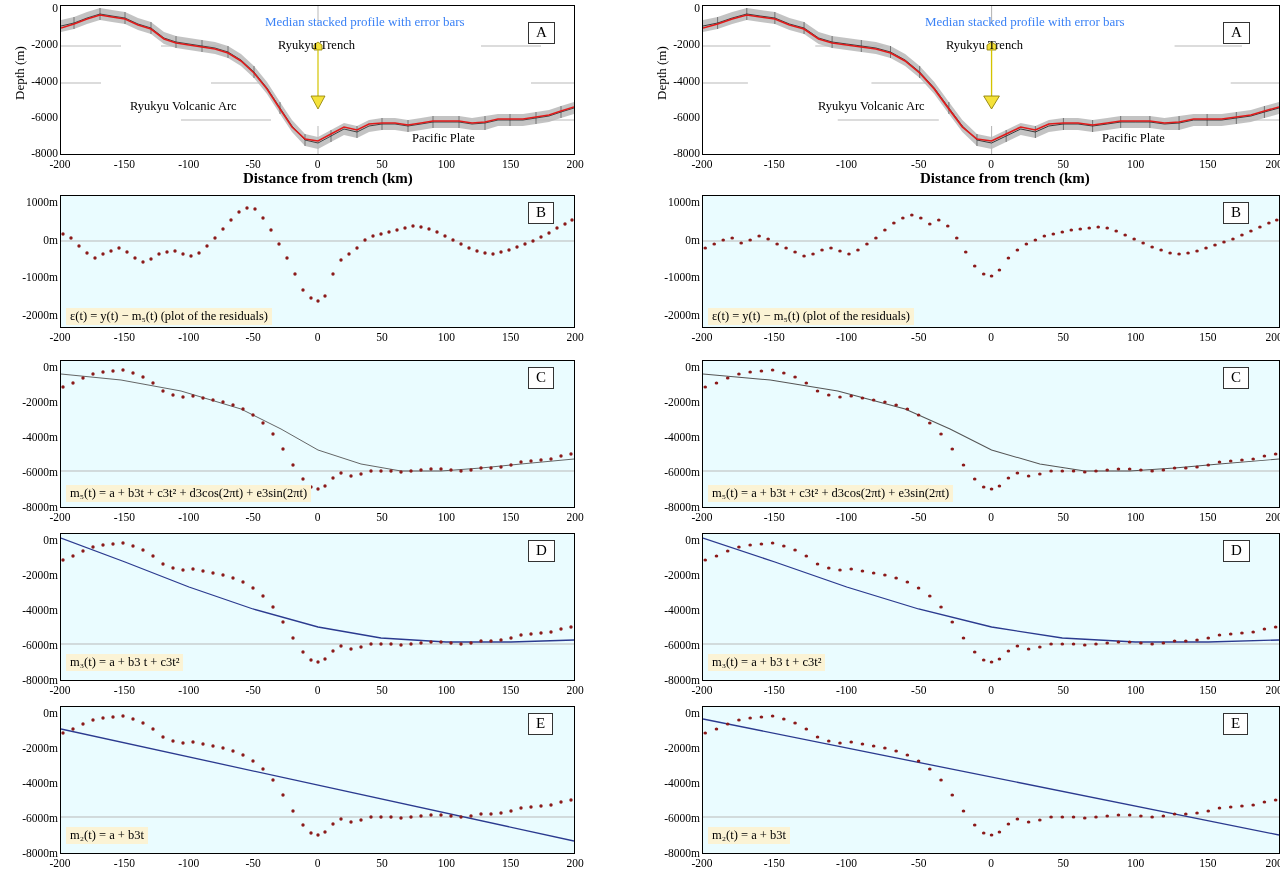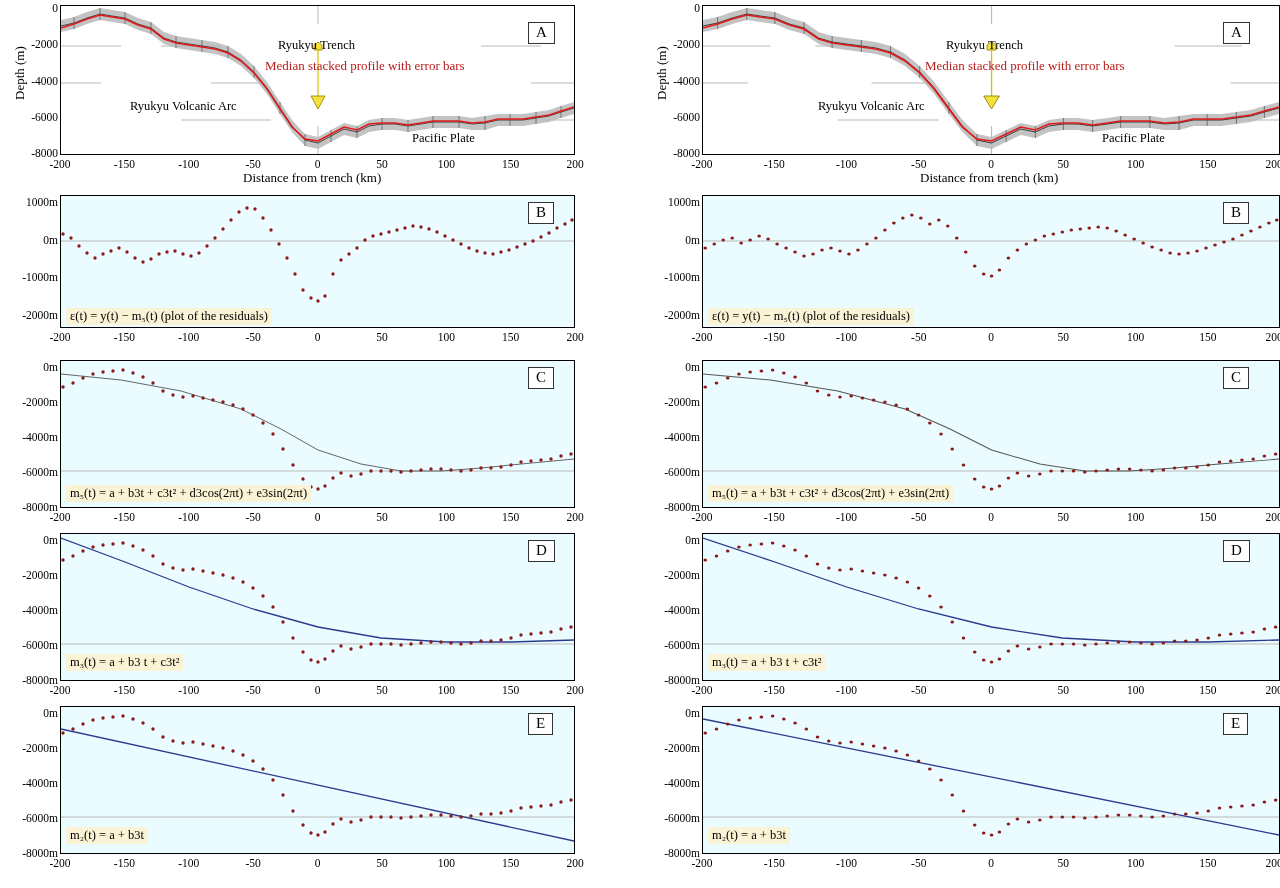--- a/index.html
+++ b/index.html
@@ -17,22 +17,22 @@
   .xticks{position:absolute;left:0;width:100%;height:14px;font-size:11.5px;color:#000;}
   .xticks span{position:absolute;transform:translateX(-50%);white-space:nowrap;}
   .yticks{position:absolute;top:0;height:100%;font-size:11.5px;color:#000;}
   .yticks span{position:absolute;right:0;transform:translateY(-50%);white-space:nowrap;}
 
   .plabel{position:absolute;border:1px solid #333;background:#fff;font-size:15px;
           padding:1px 7px 2px 7px;font-family:"Liberation Serif",serif;}
   .eqlabel{position:absolute;background:#fbf3d5;border:0;font-size:12.5px;padding:1px 4px;
            font-family:"Liberation Serif",serif;color:#000;white-space:nowrap;}
   .annot{position:absolute;font-size:12.5px;color:#000;white-space:nowrap;}
-  .annot.red{color:#b91c1c;font-size:13px;margin-top:44px;}
-  .axistitle{position:absolute;font-size:13px;white-space:nowrap;}
+  .annot.red{color:#3b82f6;font-size:13px;}
+  .axistitle{position:absolute;font-size:15px;white-space:nowrap;font-weight:bold;}
   .ylabel{position:absolute;font-size:13px;transform:rotate(-90deg);transform-origin:left top;white-space:nowrap;}
 
   svg{display:block;}
   .dotted{fill:#8b1a1a;}
   .redline{fill:none;stroke:#e01b1b;stroke-width:1.6;}
   .thinmodel{fill:none;stroke:#555;stroke-width:0.9;}
   .bluemodel{fill:none;stroke:#2b3a8f;stroke-width:1.3;}
   .greyband{fill:#b8b8b8;opacity:.85;}
   .errbar{stroke:#555;stroke-width:.7;}
   .darkline{fill:none;stroke:#222;stroke-width:.8;}

